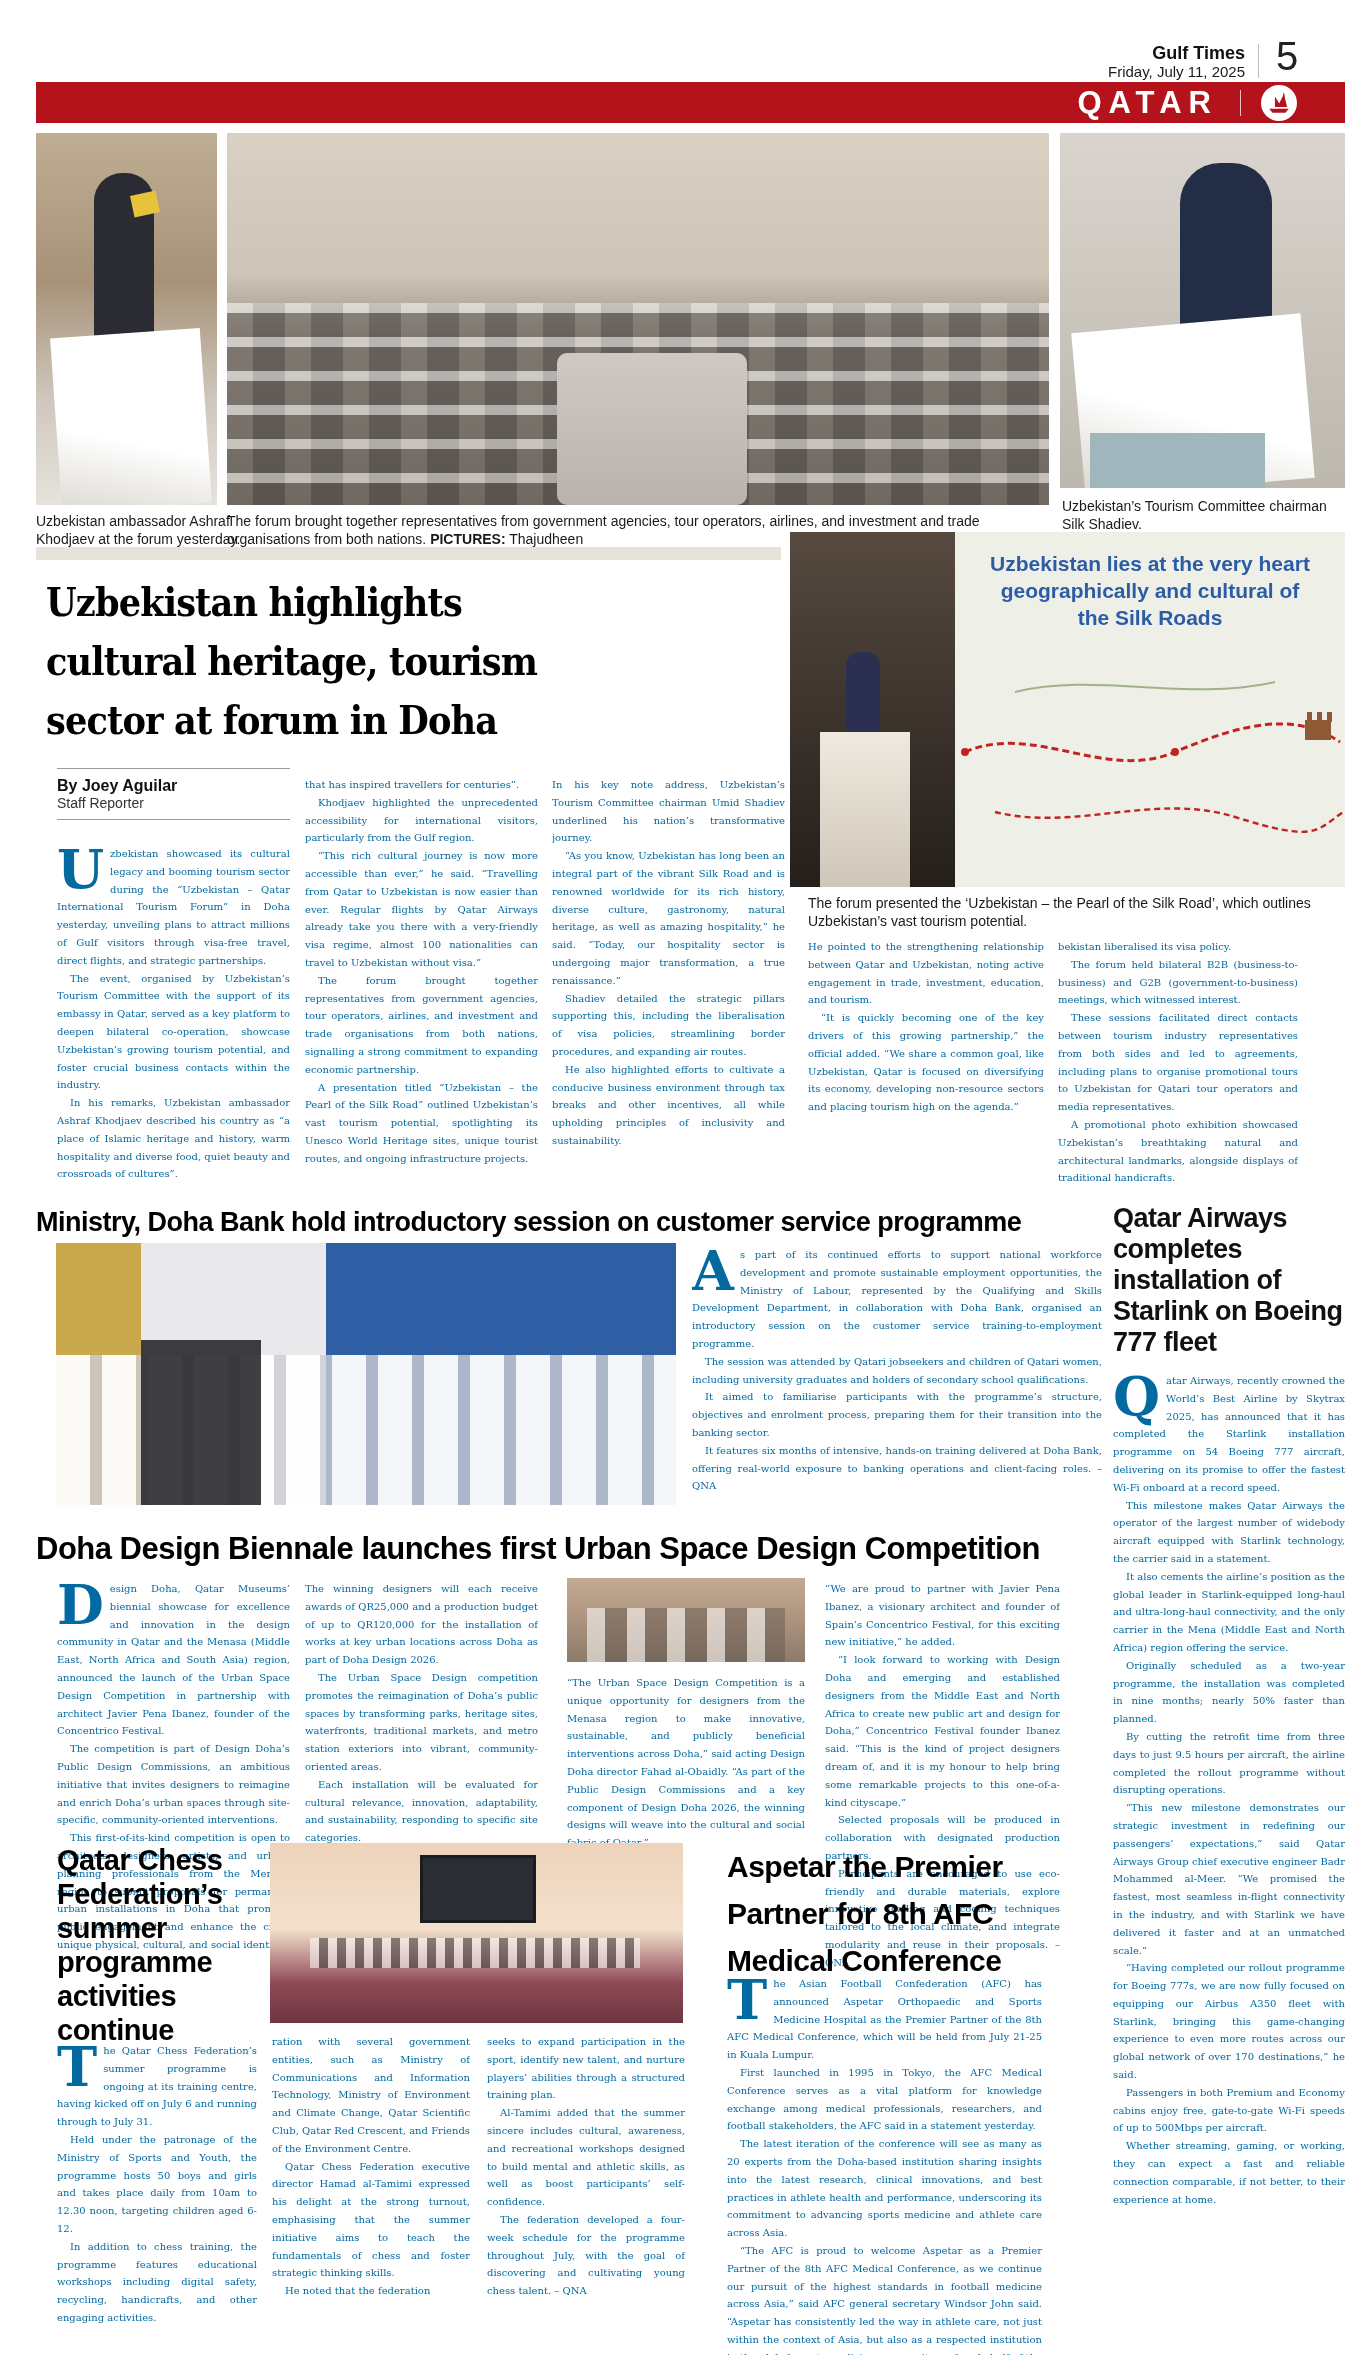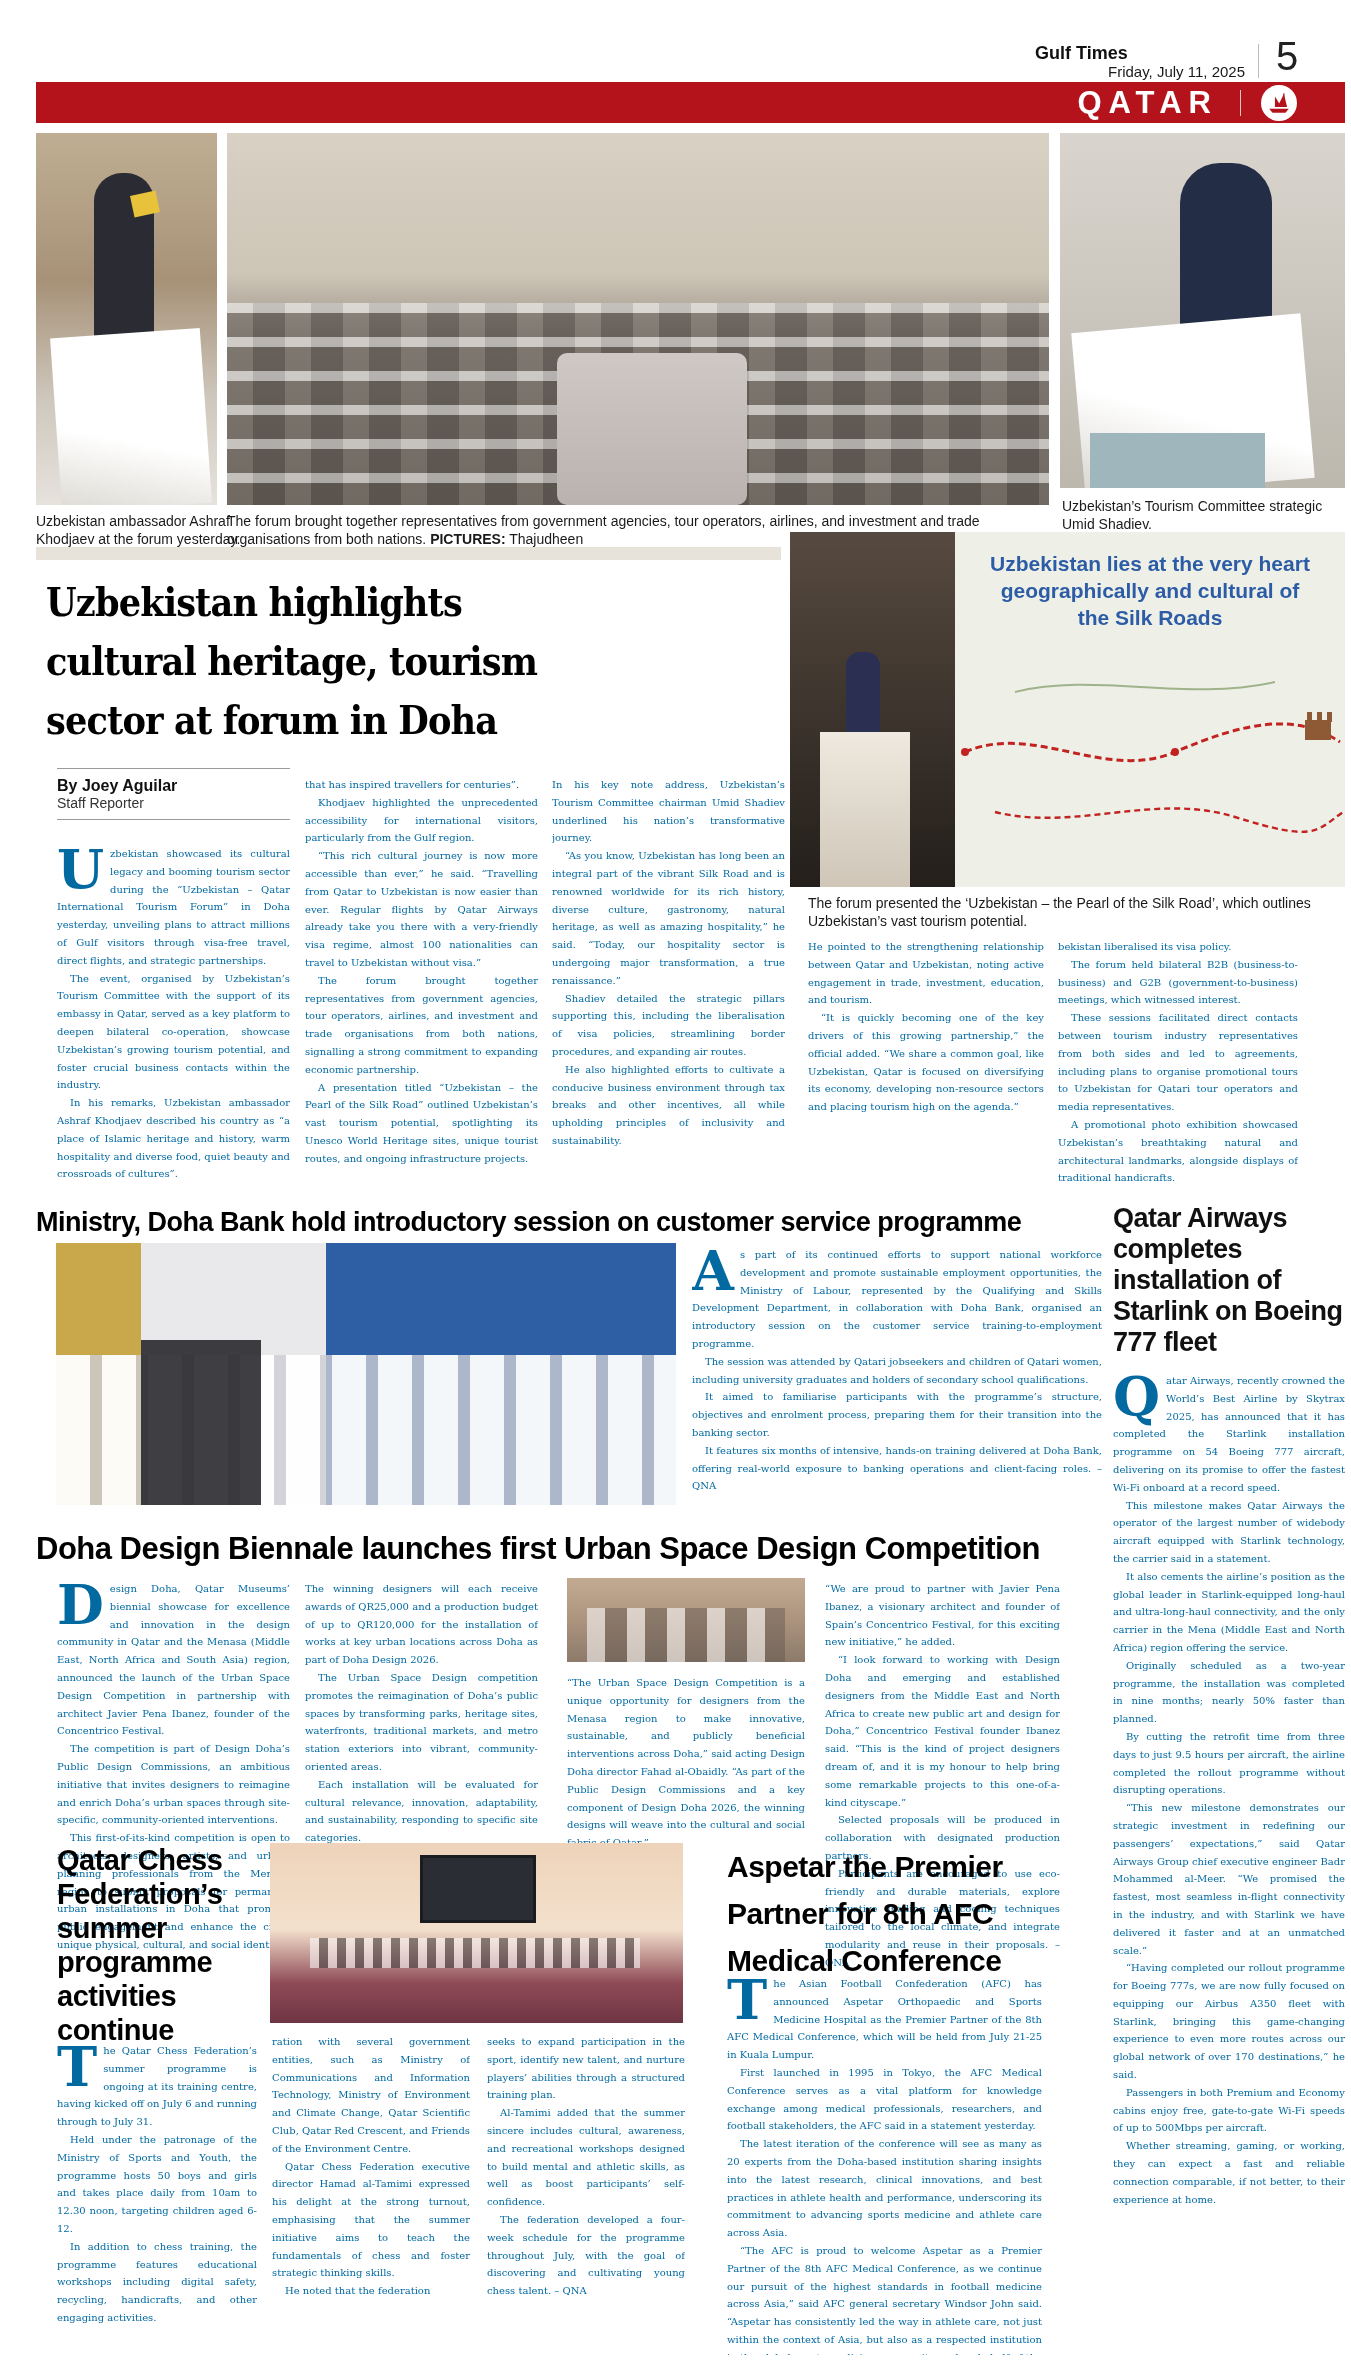--- a/index.html
+++ b/index.html
@@ -1,19 +1,19 @@
 <!DOCTYPE html>
 <html><head>
 <meta charset="utf-8">
 <style>
   html,body{margin:0;padding:0;background:#fff;}
   body{width:1351px;height:2365px;position:relative;font-family:"Liberation Sans",sans-serif;color:#111;}
   .abs{position:absolute;}
   
-  .mast-paper{font-weight:bold;font-size:18px;text-align:left;line-height:19px;}
+  .mast-paper{font-weight:bold;font-size:18px;text-align:right;line-height:19px;}
   .mast-date{font-size:15px;text-align:right;color:#1a1a1a;}
   .mast-rule{width:1px;background:#bbb;}
   .mast-page{font-size:40px;font-weight:500;color:#222;}
   .banner{background:#b5131b;display:flex;align-items:center;justify-content:flex-end;}
   .banner-word{color:#fff;font-size:31px;font-weight:bold;letter-spacing:7px;margin-right:22px;}
   .banner-sep{width:1px;height:26px;background:rgba(255,255,255,.75);margin-right:20px;}
   .banner-circle{width:36px;height:36px;border-radius:50%;background:#fff;display:flex;align-items:center;justify-content:center;margin-right:48px;}
   
   .photo{overflow:hidden;}
   .cap{font-size:14px;line-height:18px;color:#1a1a1a;}
@@ -72,21 +72,21 @@
   <span>The forum brought together representatives from government agencies, tour operators, airlines, and investment and trade organisations from both nations.</span>
   <b>PICTURES:</b>
   <span>Thajudheen</span>
 </div>
 
 <div class="abs photo" style="left:1060px;top:133px;width:285px;height:355px;background:linear-gradient(180deg,#d9d5ce 0%,#c8c3ba 60%,#bdb8ae 100%);">
   <div class="abs" style="left:120px;top:30px;width:92px;height:220px;background:#232d45;border-radius:40px 40px 0 0;"></div>
   <div class="abs" style="left:18px;top:190px;width:230px;height:165px;background:linear-gradient(200deg,#ffffff 55%,#d8d5cf 100%);transform:rotate(-5deg);"></div>
   <div class="abs" style="left:30px;top:300px;width:175px;height:55px;background:#9fb6bd;"></div>
 </div>
-<div class="abs cap" style="left:1062px;top:497px;width:270px;">Uzbekistan’s Tourism Committee strategic Umid Shadiev.</div>
+<div class="abs cap" style="left:1062px;top:497px;width:270px;">Uzbekistan’s Tourism Committee chairman Silk Shadiev.</div>
 
 <div class="abs graybar" style="left:36px;top:547px;width:745px;height:13px;"></div>
 <div class="abs lead-headline" style="left:46px;top:572px;width:580px;">Uzbekistan highlights cultural heritage, tourism sector at forum in Doha</div>
 
 <div class="abs" style="left:57px;top:768px;width:233px;">
   <div class="byline-rule"></div>
   <div class="byline-name" style="margin-top:8px;">By Joey Aguilar</div>
   <div class="byline-role">Staff Reporter</div>
   <div class="byline-rule" style="margin-top:8px;"></div>
 </div>

